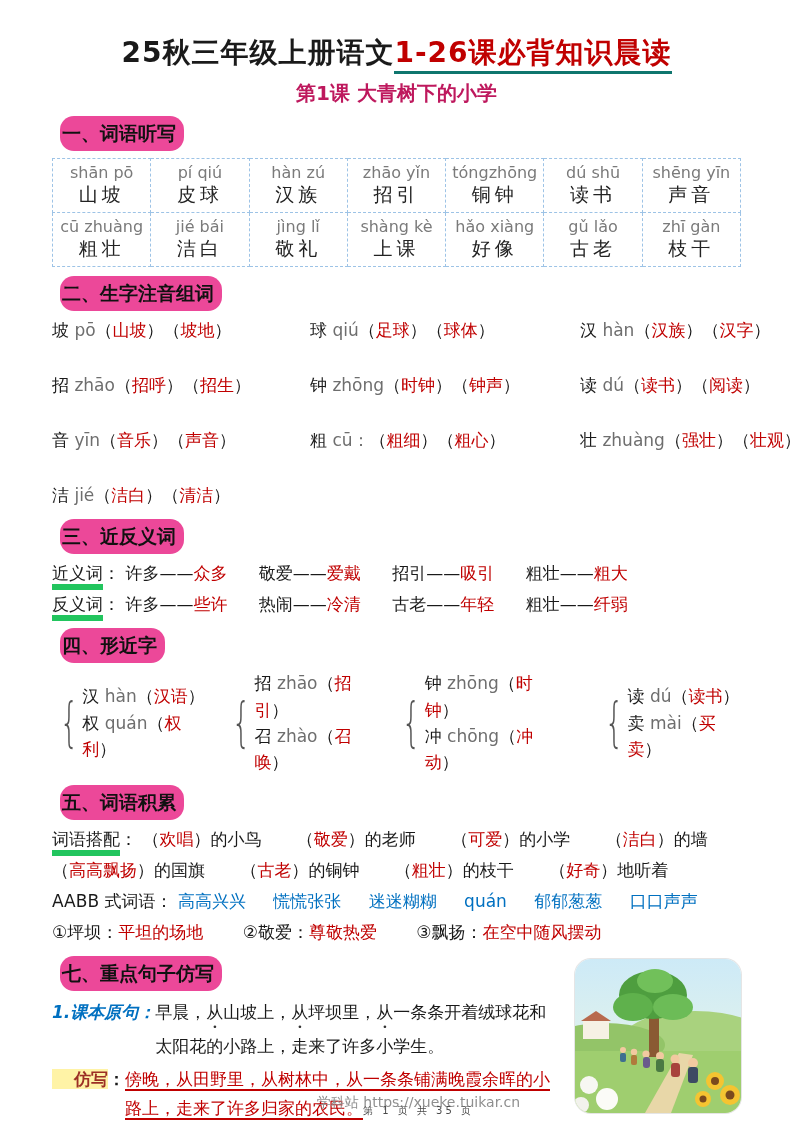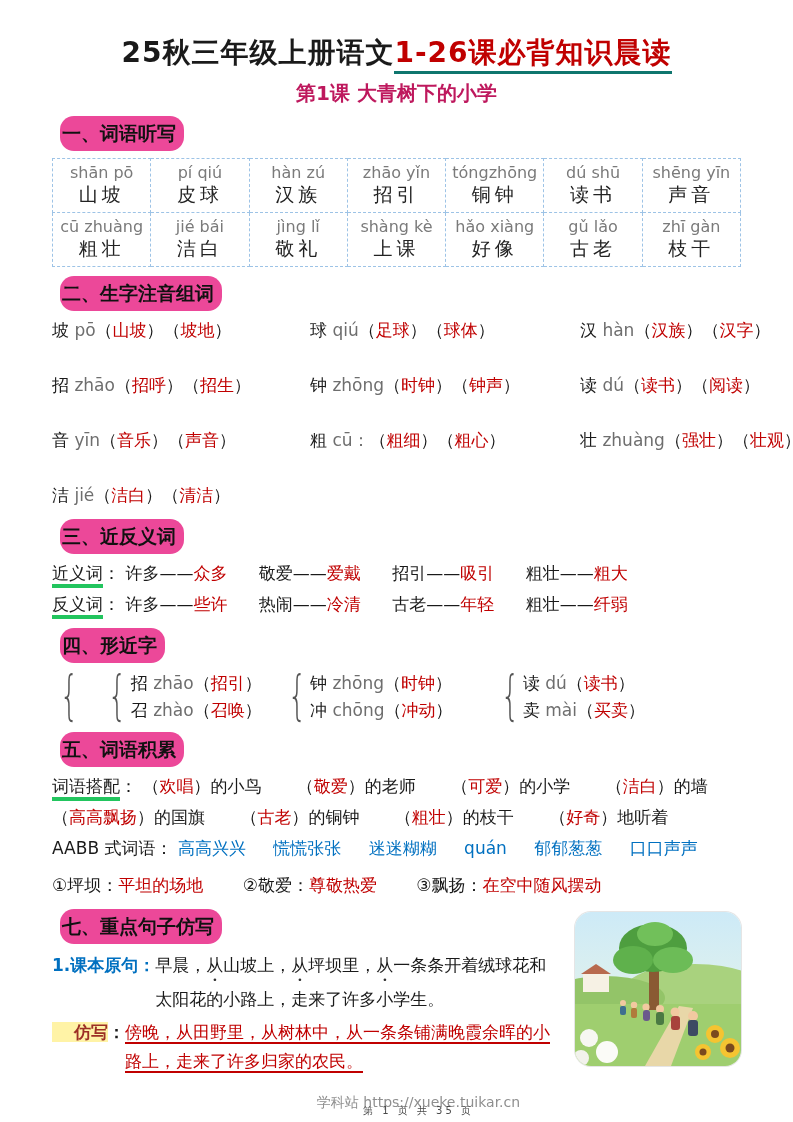--- a/index.html
+++ b/index.html
@@ -12,22 +12,22 @@
   
   .doc-title{font-size:28px;font-weight:bold;text-align:center;letter-spacing:1px;white-space:nowrap;}
   .doc-title .t-red{color:#c00000;border-bottom:3px solid #0f766e;padding-bottom:2px;}
   .subtitle{text-align:center;font-size:20px;font-weight:bold;color:#be185d;margin-top:8px;}
   
   .sec-head{display:inline-block;background:#ec4899;font-size:19px;font-weight:bold;
     padding:1px 8px 2px 2px;margin:9px 0 3px 8px;color:#111;border-radius:14px;}
   .sec{line-height:1.7;font-size:17px;}
   
   .red{color:#c00000;}
-  .blue{color:#0070c0;}
-  .teal-u{border-bottom:4px solid #22c55e;padding-bottom:1px;}
+  .blue{color:#0070c0;font-style:italic;}
+  .teal-u{border-bottom:6px solid #22c55e;padding-bottom:1px;}
   .red-u{color:#c00000;text-decoration:underline;text-underline-offset:4px;text-decoration-thickness:1.5px;}
   .em-dot{font-style:normal;-webkit-text-emphasis:filled dot #333;text-emphasis:filled dot #333;
     -webkit-text-emphasis-position:under right;text-emphasis-position:under right;}
   .hl-yellow{background:#fff3a6;}
   
   table.dict{width:100%;border-collapse:collapse;table-layout:fixed;margin-top:4px;}
   table.dict td{border:1px dashed #9dc3e6;text-align:center;padding:2px 0 5px 0;}
   td .py{display:block;font-size:16px;color:#7a7a7a;line-height:1.2;margin-top:2px;}
   td .w{display:block;font-size:19px;color:#222;letter-spacing:4px;line-height:1.3;}
   
@@ -42,21 +42,21 @@
   .xjz .grp{display:flex;align-items:center;}
   .xjz .brace{font-size:54px;font-weight:200;color:#555;transform:scaleX(.55);line-height:.9;margin-right:-4px;}
   .xjz .two{display:flex;flex-direction:column;line-height:1.55;}
   .xjz .grp:last-child{margin-left:22px;}
   .xjz .py{color:#6e6e6e;}
   
   .matchline{margin-top:2px;}
   .matchline .it{margin-right:30px;white-space:nowrap;}
   .aabb .bw{color:#0070c0;margin-right:22px;}
   
-  .defline{margin-top:8px;}
+  .defline{margin-top:2px;}
   .defline .it{margin-right:34px;white-space:nowrap;}
   
   .s7wrap{position:relative;}
   .srow{display:flex;align-items:flex-start;margin-top:4px;}
   .srow .lbl{flex:none;font-weight:bold;white-space:nowrap;}
   .srow .lbl.blue{color:#0070c0;}
   .srow .txt{flex:1;}
   .narrow{padding-right:178px;}
   .fw-lbl{color:#9c2f25;font-weight:bold;padding-left:22px;}
   .illus{position:absolute;right:0;top:12px;width:166px;height:154px;border-radius:16px;overflow:hidden;
@@ -174,20 +174,24 @@
       <span class="pair"><span>古老</span><span>——</span><span class="red">年轻</span></span>
       <span class="pair"><span>粗壮</span><span>——</span><span class="red">纤弱</span></span>
     </div>
   </div>
 
   <div class="sec">
     <div><span class="sec-head">四、形近字</span></div>
     <div class="xjz">
       <span class="grp">
           <span class="brace">{</span>
+          <span class="two">
+            <span><span>汉</span> <span class="py">hàn</span><span>（</span><span class="red">汉语</span><span>）</span></span>
+            <span><span>权</span> <span class="py">quán</span><span>（</span><span class="red">权利</span><span>）</span></span>
+          </span>
         </span>
       <span class="grp">
           <span class="brace">{</span>
           <span class="two">
             <span><span>招</span> <span class="py">zhāo</span><span>（</span><span class="red">招引</span><span>）</span></span>
             <span><span>召</span> <span class="py">zhào</span><span>（</span><span class="red">召唤</span><span>）</span></span>
           </span>
         </span>
       <span class="grp">
           <span class="brace">{</span>

